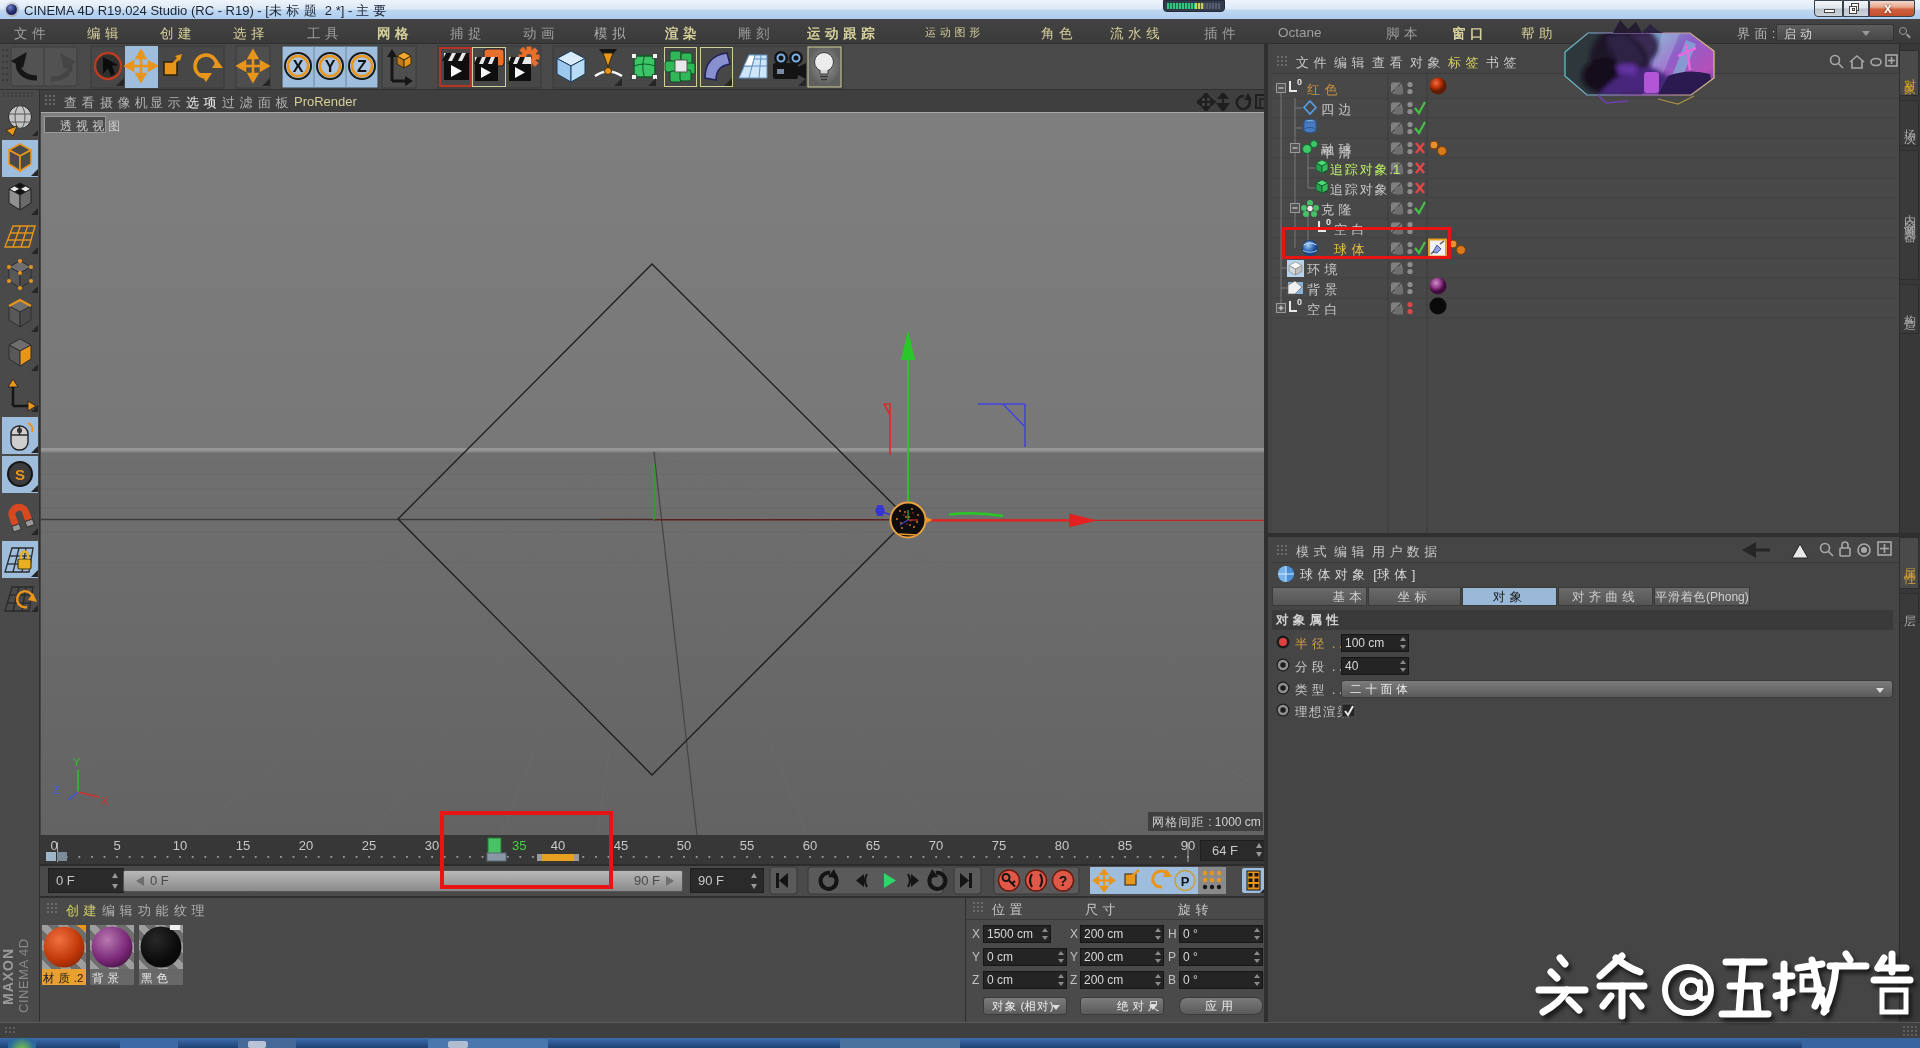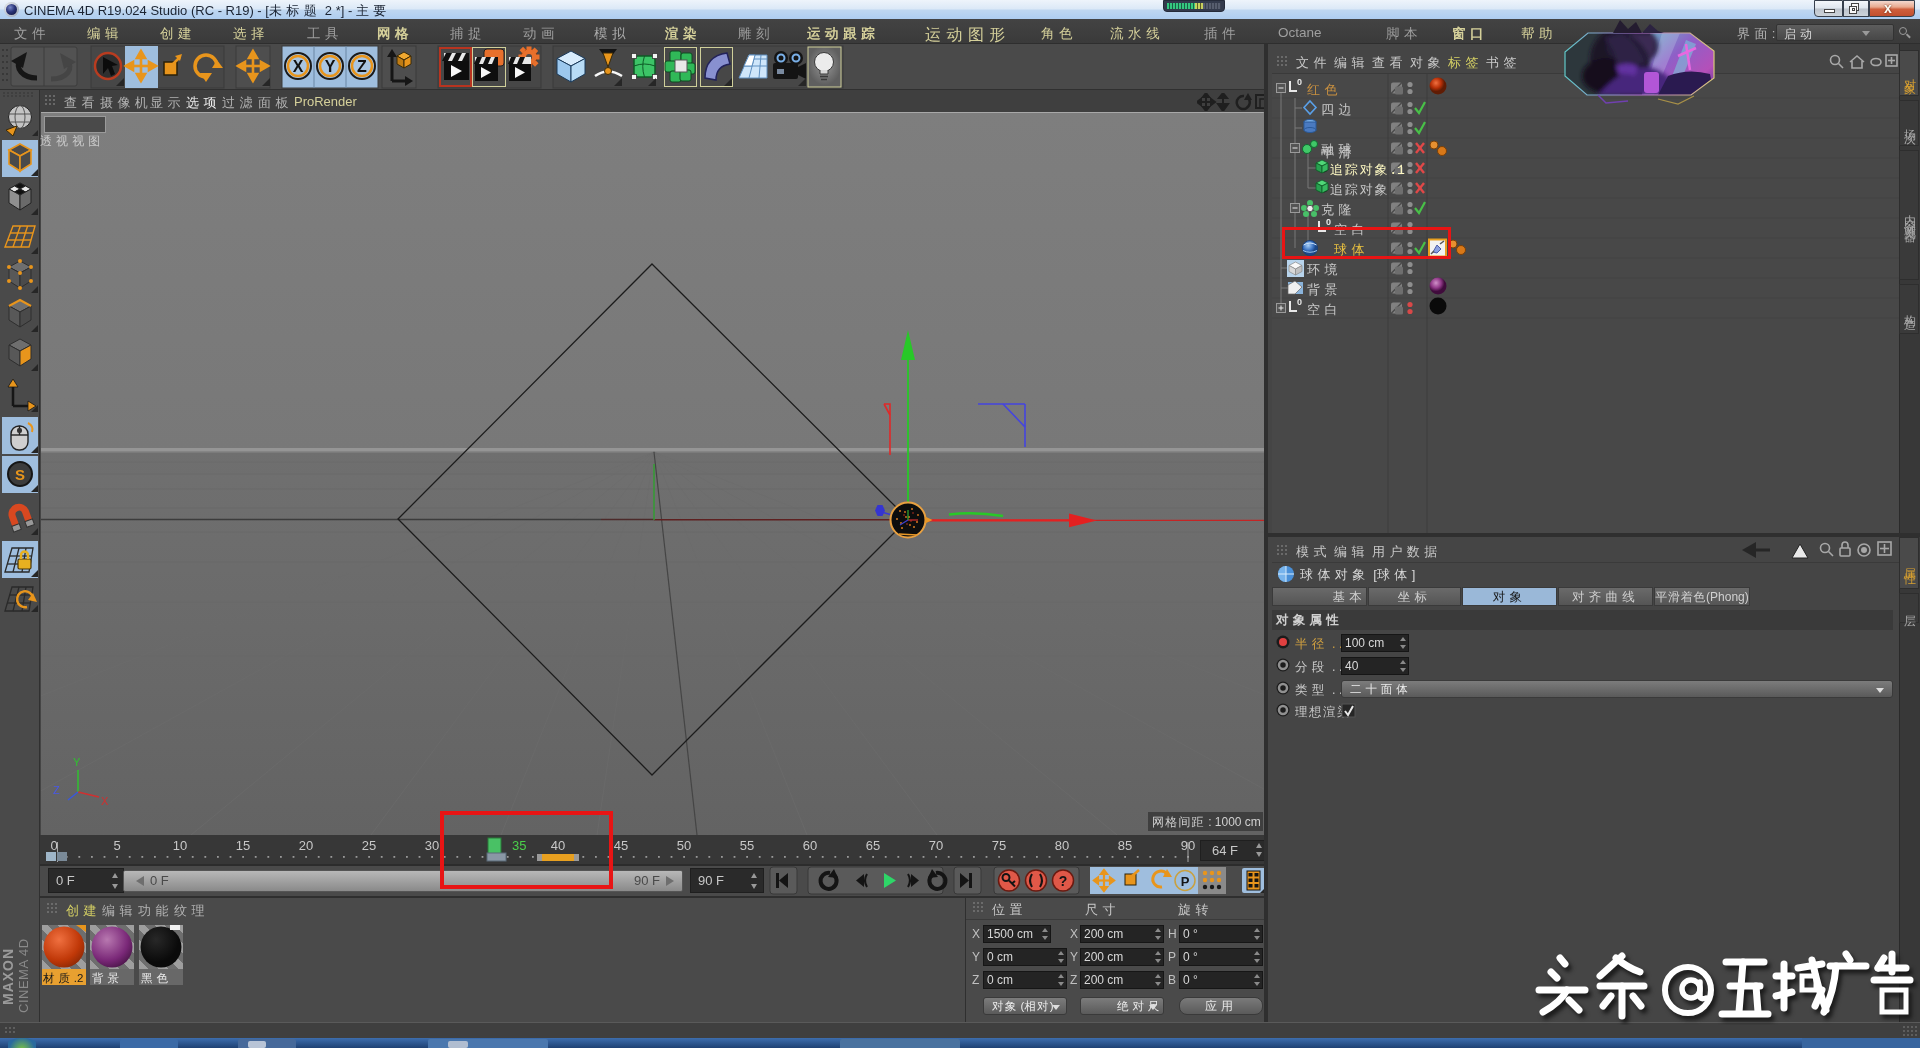--- a/index.html
+++ b/index.html
@@ -45,21 +45,21 @@
 <div class="txt" style="left:160px;top:25px;font-size:13.5px;color:#d5d09a;"><span class="cj">创建</span></div>
 <div class="txt" style="left:233px;top:25px;font-size:13.5px;color:#d5d09a;"><span class="cj">选择</span></div>
 <div class="txt" style="left:307px;top:25px;font-size:13.5px;color:#9f9f9f;"><span class="cj">工具</span></div>
 <div class="txt" style="left:377px;top:25px;font-size:13.5px;color:#d5d09a;font-weight:bold;"><span class="cj">网格</span></div>
 <div class="txt" style="left:450px;top:25px;font-size:13.5px;color:#9f9f9f;"><span class="cj">捕捉</span></div>
 <div class="txt" style="left:523px;top:25px;font-size:13.5px;color:#9f9f9f;"><span class="cj">动画</span></div>
 <div class="txt" style="left:594px;top:25px;font-size:13.5px;color:#ababab;"><span class="cj">模拟</span></div>
 <div class="txt" style="left:665px;top:25px;font-size:13.5px;color:#d5d09a;font-weight:bold;"><span class="cj">渲染</span></div>
 <div class="txt" style="left:738px;top:25px;font-size:13.5px;color:#9f9f9f;"><span class="cj">雕刻</span></div>
 <div class="txt" style="left:807px;top:25px;font-size:13.5px;color:#d5d09a;font-weight:bold;"><span class="cj">运动跟踪</span></div>
-<div class="txt" style="left:925px;top:25px;font-size:16px;color:#d5d09a;"><span class="cj">运动图形</span></div>
+<div class="txt" style="left:925px;top:25px;font-size:11px;color:#d5d09a;"><span class="cj">运动图形</span></div>
 <div class="txt" style="left:1041px;top:25px;font-size:13.5px;color:#d5d09a;"><span class="cj">角色</span></div>
 <div class="txt" style="left:1110px;top:25px;font-size:13.5px;color:#d5d09a;"><span class="cj">流水线</span></div>
 <div class="txt" style="left:1204px;top:25px;font-size:13.5px;color:#9f9f9f;"><span class="cj">插件</span></div>
 <div class="txt" style="left:1278px;top:25px;font-size:13.5px;color:#9f9f9f;">Octane</div>
 <div class="txt" style="left:1386px;top:25px;font-size:13.5px;color:#9f9f9f;"><span class="cj">脚本</span></div>
 <div class="txt" style="left:1452px;top:25px;font-size:13.5px;color:#d5d09a;font-weight:bold;"><span class="cj">窗口</span></div>
 <div class="txt" style="left:1521px;top:25px;font-size:13.5px;color:#d5d09a;"><span class="cj">帮助</span></div>
 </div>
 
 <div class="txt" style="left:1737px;top:25px;font-size:13px;color:#b4b4b4;"><span class="cj">界面</span>:</div>
@@ -558,21 +558,21 @@
 <line x1="37" y1="679" x2="37" y2="657" stroke="#30c030" stroke-width="1.5"></line>
 <line x1="37" y1="679" x2="58" y2="684" stroke="#d03030" stroke-width="1.5"></line>
 <line x1="37" y1="679" x2="27" y2="687" stroke="#3858e0" stroke-width="1.5"></line>
 <text x="32" y="653" fill="#30c030">Y</text>
 <text x="60" y="692" fill="#d03030">X</text>
 <text x="12" y="681" fill="#4858e8">Z</text>
 </g>
 </svg>
     </div>
 <div class="a" style="left:44px;top:116px;width:62px;height:17px;background:#4a4a4a;border:1px solid #9a9a9a;"></div>
-<div class="txt" style="left:40px;top:118px;font-size:12px;color:#c8c8c8;margin-top:15px;"><span class="cj">透视视图</span></div>
+<div class="txt" style="left:60px;top:118px;font-size:12px;color:#c8c8c8;"><span class="cj">透视视图</span></div>
 <div class="a" style="left:1148px;top:812px;width:115px;height:19px;background:#3f3f3f;"></div>
 <div class="txt" style="left:1152px;top:814px;font-size:12px;color:#d0d0d0;"><span class="cj" style="letter-spacing:0.1em;">网格间距</span> : 1000 cm</div>
 
 <div id="timeline">
 <div class="a" style="left:40px;top:835px;width:1228px;height:31px;background:#373737;border-bottom:2px solid #2c2c2c;"></div>
 <div class="a" style="left:40px;top:866px;width:1228px;height:30px;background:#4a4a4a;"></div>
 <svg class="a" style="left:40px;top:835px;" width="1228" height="31" viewBox="0 0 1228 31">
 <g>
           <rect x="13.2" y="21" width="1.8" height="1.8" fill="#9a9a9a"></rect>
           <rect x="25.8" y="21" width="1.8" height="1.8" fill="#9a9a9a"></rect>
@@ -1153,21 +1153,21 @@
 <line x1="1431" y1="254" x2="1434" y2="251" stroke="#555" stroke-width="1.5"></line>
 <circle cx="1453" cy="244" r="4" fill="#e89030" stroke="#7a4008"></circle>
         <circle cx="1461" cy="250" r="4.5" fill="#d87818" stroke="#7a4008"></circle>
 <circle cx="1438" cy="286" r="8.5" fill="url(#mpur2)"></circle>
 <circle cx="1438" cy="306" r="8.5" fill="#0a0a0a"></circle>
 </svg>
 <div class="txt" style="left:1307px;top:81px;font-size:13px;color:#c89040;"><span class="cj">红色</span></div>
 <div class="txt" style="left:1321px;top:101px;font-size:13px;color:#c8c8c8;"><span class="cj">四边</span></div>
 <div class="txt" style="left:1321px;top:121px;font-size:13px;color:#c8c8c8;margin-top:23px;"><span class="cj">平滑</span></div>
 <div class="txt" style="left:1321px;top:141px;font-size:13px;color:#c8c8c8;text-align:center;"><span class="cj">融球</span></div>
-<div class="txt" style="left:1330px;top:161px;font-size:13px;color:#fef9c3;font-family:Liberation Mono, monospace;"><span class="cj" style="letter-spacing:0.14em;">追踪对象</span>.1</div>
+<div class="txt" style="left:1330px;top:161px;font-size:13px;color:#bef264;"><span class="cj" style="letter-spacing:0.14em;">追踪对象</span>.1</div>
 <div class="txt" style="left:1330px;top:181px;font-size:13px;color:#c8c8c8;"><span class="cj" style="letter-spacing:0.14em;">追踪对象</span></div>
 <div class="txt" style="left:1321px;top:201px;font-size:13px;color:#c8c8c8;"><span class="cj">克隆</span></div>
 <div class="txt" style="left:1334px;top:221px;font-size:13px;color:#c8c8c8;"><span class="cj">空白</span></div>
 <div class="txt" style="left:1334px;top:241px;font-size:13px;color:#e8c040;"><span class="cj">球体</span></div>
 <div class="txt" style="left:1307px;top:261px;font-size:13px;color:#c8c8c8;"><span class="cj">环境</span></div>
 <div class="txt" style="left:1307px;top:281px;font-size:13px;color:#c8c8c8;"><span class="cj">背景</span></div>
 <div class="txt" style="left:1307px;top:301px;font-size:13px;color:#c8c8c8;"><span class="cj">空白</span></div>
 <div id="attrpanel">
 <div class="a" style="left:1268px;top:533px;width:652px;height:4px;background:#2f2f2f;"></div>
 <div class="a" style="left:1272px;top:537px;width:627px;height:26px;background:#454545;border-bottom:1px solid #3a3a3a;"></div>

